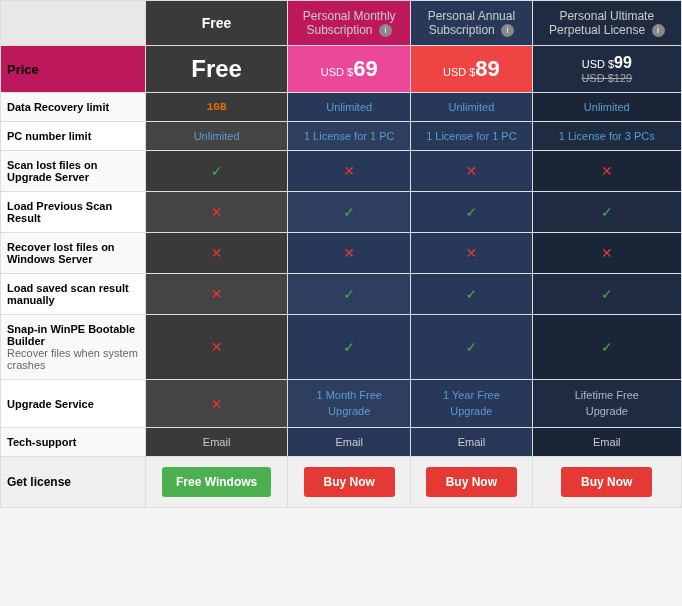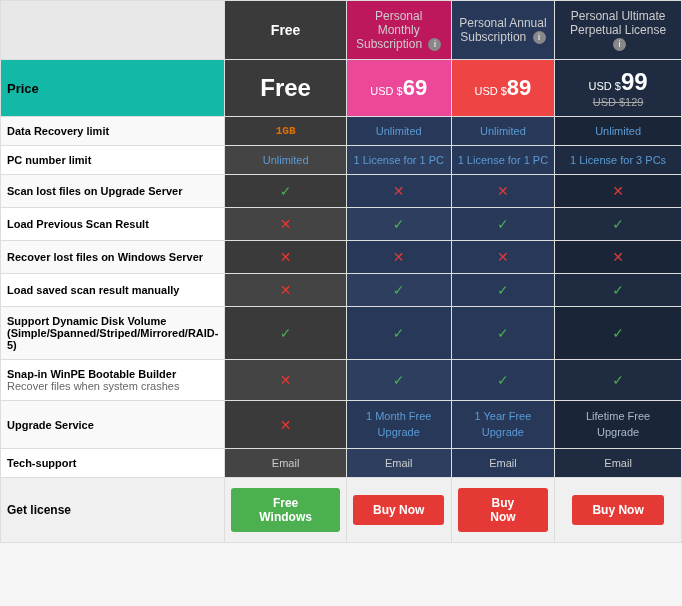--- a/index.html
+++ b/index.html
@@ -60,32 +60,32 @@
         <th style="background:#1e2b40;color:#ccc;">
           <span>Personal Ultimate</span><br>
           <span>Perpetual License</span>
           <span class="info-icon">i</span>
         </th>
       </tr>
     </thead>
     <tbody>
 
       <tr class="price-row">
-        <td style="font-weight:bold;font-size:13px;background:#14b8a6;">Price</td>
+        <td style="font-weight:bold;font-size:13px;background:#be185d;">Price</td>
         <td style="background:#3a3a3a;color:#fff;font-size:24px;font-weight:bold;">
           <span>Free</span>
         </td>
         <td style="background:#ec4899;color:#fff;">
           <span style="font-size:11px;">USD $</span><span style="font-size:22px;font-weight:bold;">69</span>
         </td>
         <td style="background:#ef4444;color:#fff;">
           <span style="font-size:11px;">USD $</span><span style="font-size:22px;font-weight:bold;">89</span>
         </td>
         <td style="background:#1e2b40;color:#fff;">
-          <span style="font-size:11px;">USD $</span><span style="font-size:24px;font-weight:bold;">99</span>
+          <span style="font-size:11px;">USD $</span><span style="font-size:16px;font-weight:bold;">99</span>
           <span class="strikethrough" style="display:block;font-size:11px;">USD $129</span>
         </td>
       </tr>
 
       <tr class="feature-row">
         <td>Data Recovery limit</td>
         <td class="free-col-cell" style="color:#e07000;font-weight:bold;font-family:Liberation Mono, monospace;">1GB</td>
         <td class="col-paid-cell" style="color:#5b9bd5;">Unlimited</td>
         <td class="col-paid-cell" style="background:#283858!important;color:#5b9bd5;">Unlimited</td>
         <td class="col-ultimate-cell" style="color:#5b9bd5;">Unlimited</td>
@@ -124,27 +124,20 @@
       </tr>
 
       <tr class="feature-row">
         <td>Load saved scan result manually</td>
         <td class="free-col-cell"><span class="cross" style="color:#e53935;">✕</span></td>
         <td class="col-paid-cell"><span class="check">✓</span></td>
         <td class="col-paid-cell" style="background:#283858!important;"><span class="check">✓</span></td>
         <td class="col-ultimate-cell"><span class="check">✓</span></td>
       </tr>
 
-      <tr class="feature-row">
-        <td>Support Dynamic Disk Volume (Simple/Spanned/Striped/Mirrored/RAID-5)</td>
-        <td class="free-col-cell"><span class="check">✓</span></td>
-        <td class="col-paid-cell"><span class="check">✓</span></td>
-        <td class="col-paid-cell" style="background:#283858!important;"><span class="check">✓</span></td>
-        <td class="col-ultimate-cell"><span class="check">✓</span></td>
-      </tr>
 
       <tr class="feature-row">
         <td>Snap-in WinPE Bootable Builder<br><span style="font-weight:normal;color:#666;">Recover files when system crashes</span></td>
         <td class="free-col-cell"><span class="cross" style="color:#e53935;">✕</span></td>
         <td class="col-paid-cell"><span class="check">✓</span></td>
         <td class="col-paid-cell" style="background:#283858!important;"><span class="check">✓</span></td>
         <td class="col-ultimate-cell"><span class="check">✓</span></td>
       </tr>
 
       <tr class="feature-row">

